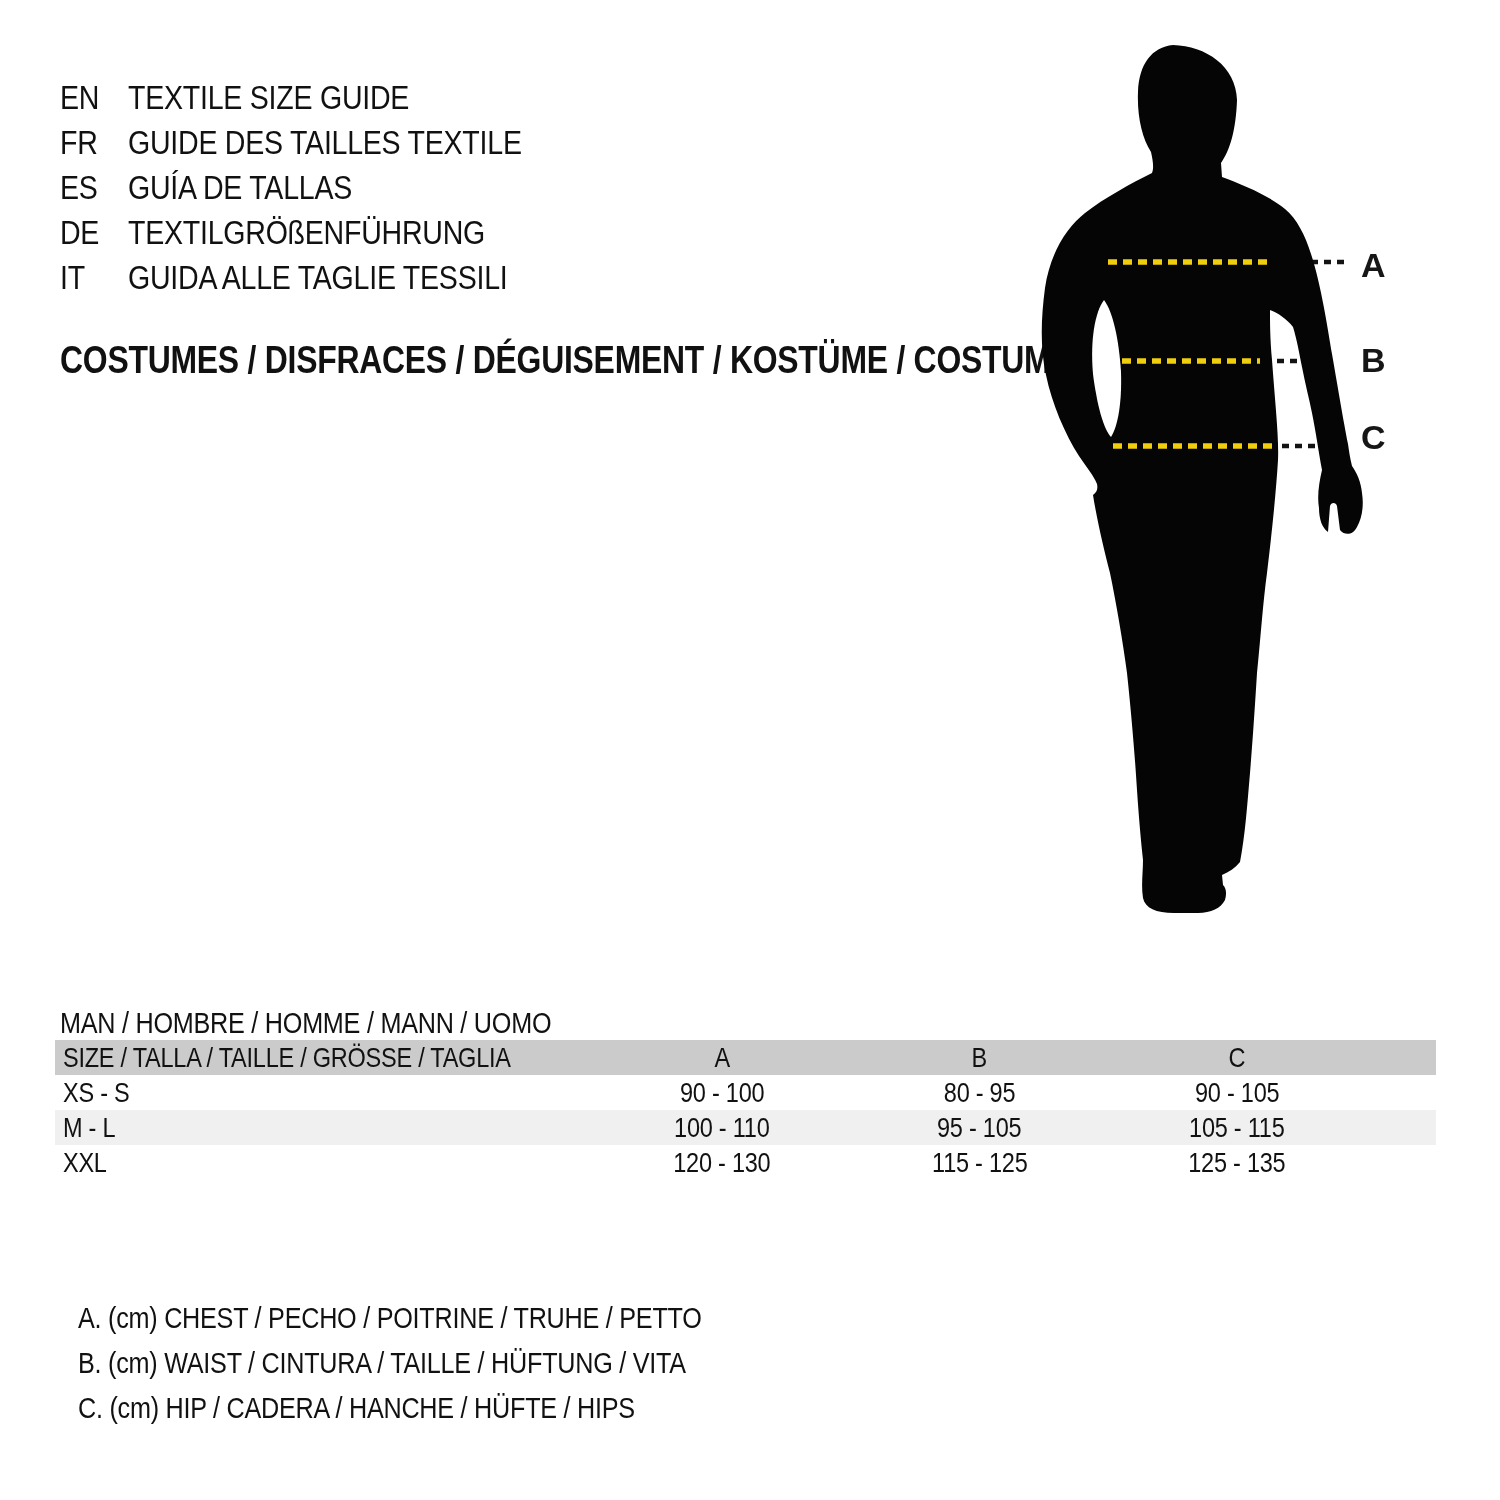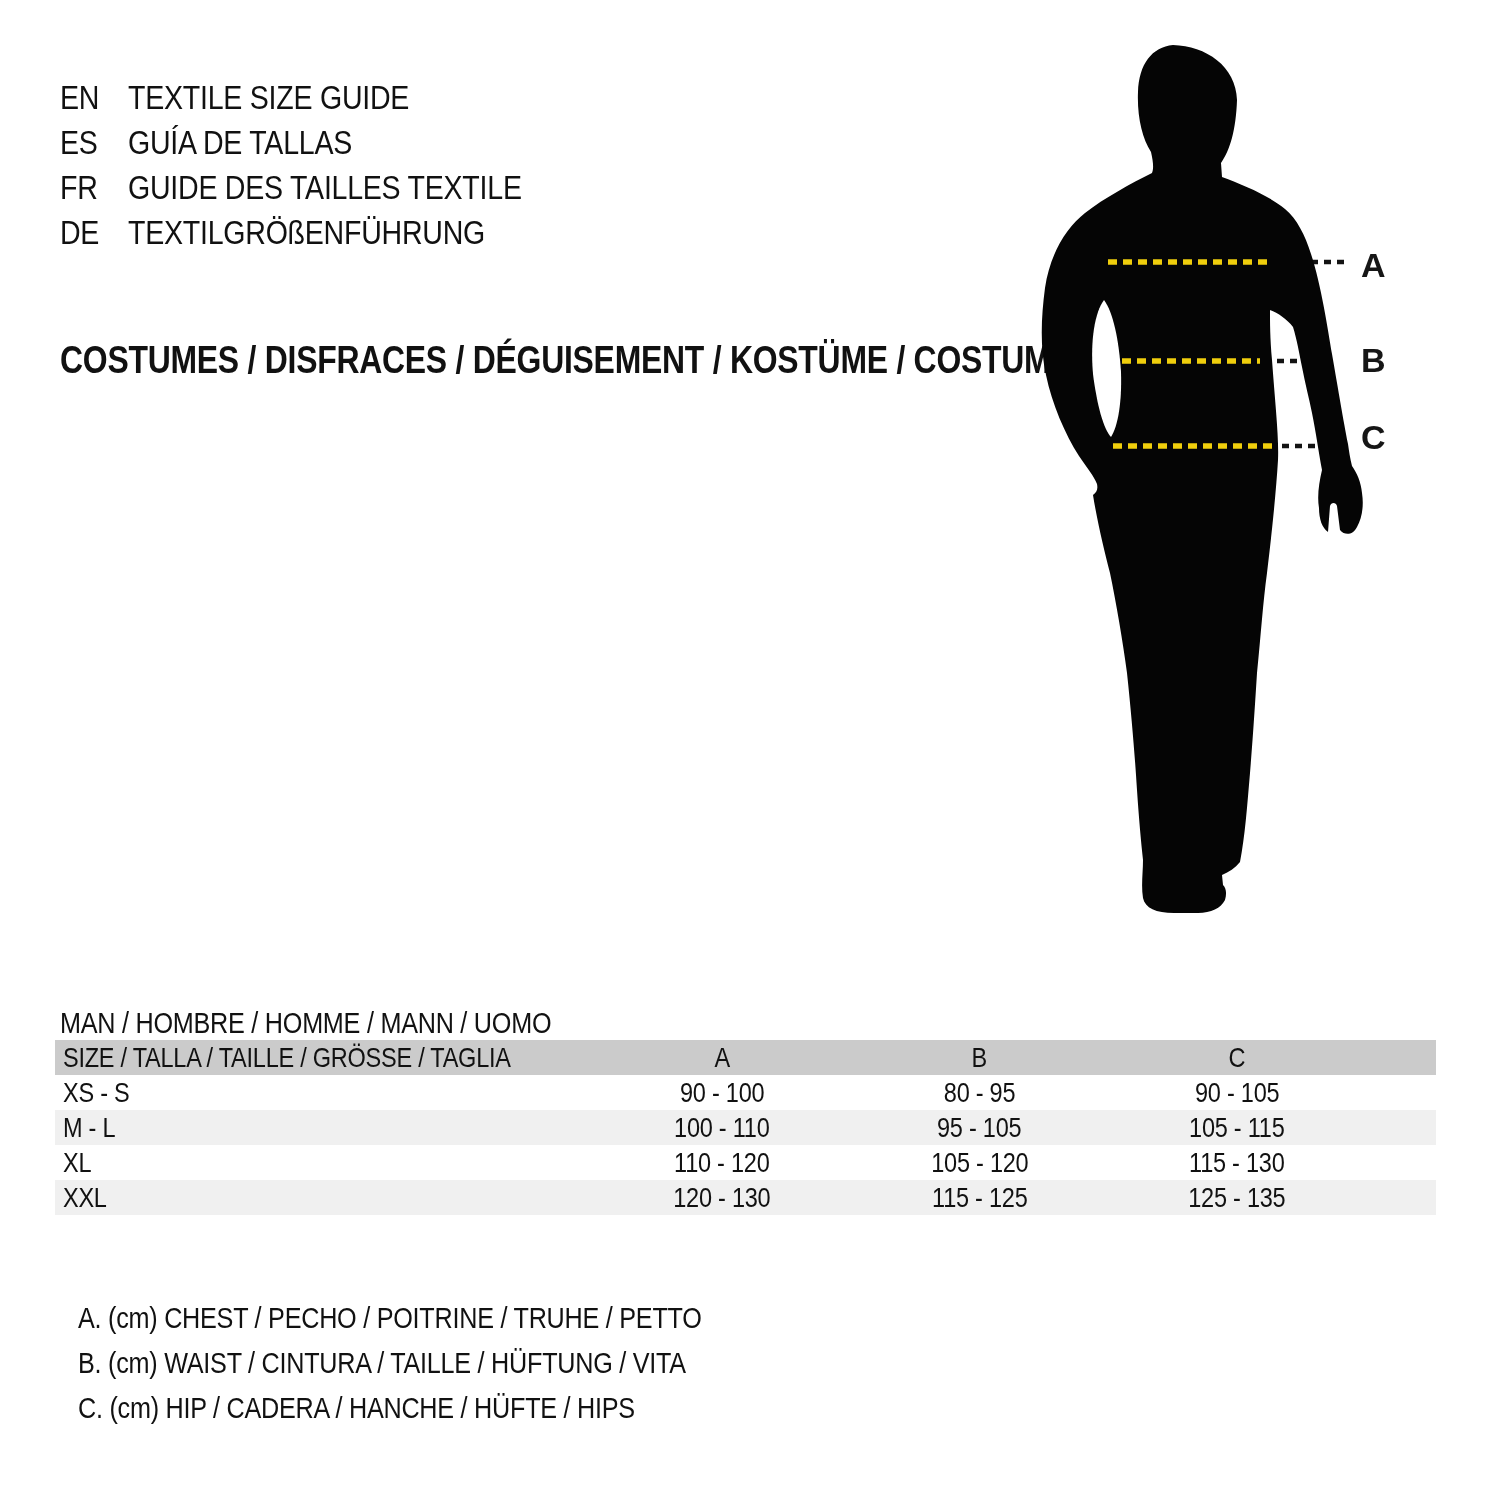--- a/index.html
+++ b/index.html
@@ -53,27 +53,30 @@
 </head>
 <body>
 
 <div class="canvas">
 
   <div class="lang-block">
     <div class="lang-row">
       <span class="lang-code"><span class="sx">EN</span></span><span class="lang-label"><span class="sx">TEXTILE SIZE GUIDE</span></span>
     </div>
     <div class="lang-row">
+      <span class="lang-code"><span class="sx">FR</span></span><span class="lang-label"><span class="sx">GUIDE DES TAILLES TEXTILE</span></span>
+    </div>
+    <div class="lang-row">
       <span class="lang-code"><span class="sx">ES</span></span><span class="lang-label"><span class="sx">GUÍA DE TALLAS</span></span>
     </div>
     <div class="lang-row">
-      <span class="lang-code"><span class="sx">FR</span></span><span class="lang-label"><span class="sx">GUIDE DES TAILLES TEXTILE</span></span>
+      <span class="lang-code"><span class="sx">DE</span></span><span class="lang-label"><span class="sx">TEXTILGRÖßENFÜHRUNG</span></span>
     </div>
     <div class="lang-row">
-      <span class="lang-code"><span class="sx">DE</span></span><span class="lang-label"><span class="sx">TEXTILGRÖßENFÜHRUNG</span></span>
+      <span class="lang-code"><span class="sx">IT</span></span><span class="lang-label"><span class="sx">GUIDA ALLE TAGLIE TESSILI</span></span>
     </div>
   </div>
 
   <div class="category-title">
     <span class="sx">COSTUMES / DISFRACES / DÉGUISEMENT / KOSTÜME / COSTUMI</span>
   </div>
 
   <div class="figure">
     <svg viewBox="0 0 360 880" xmlns="http://www.w3.org/2000/svg">
 
@@ -139,27 +142,20 @@
         <td></td>
       </tr>
       <tr>
         <td class="c-size"><span class="sx">M - L</span></td>
         <td><span class="sxc">100 - 110</span></td>
         <td><span class="sxc">95 - 105</span></td>
         <td><span class="sxc">105 - 115</span></td>
         <td></td>
       </tr>
       <tr>
-        <td class="c-size"><span class="sx">XL</span></td>
-        <td><span class="sxc">110 - 120</span></td>
-        <td><span class="sxc">105 - 120</span></td>
-        <td><span class="sxc">115 - 130</span></td>
-        <td></td>
-      </tr>
-      <tr>
         <td class="c-size"><span class="sx">XXL</span></td>
         <td><span class="sxc">120 - 130</span></td>
         <td><span class="sxc">115 - 125</span></td>
         <td><span class="sxc">125 - 135</span></td>
         <td></td>
       </tr>
     </tbody>
   </table>
 
   <div class="legend">

